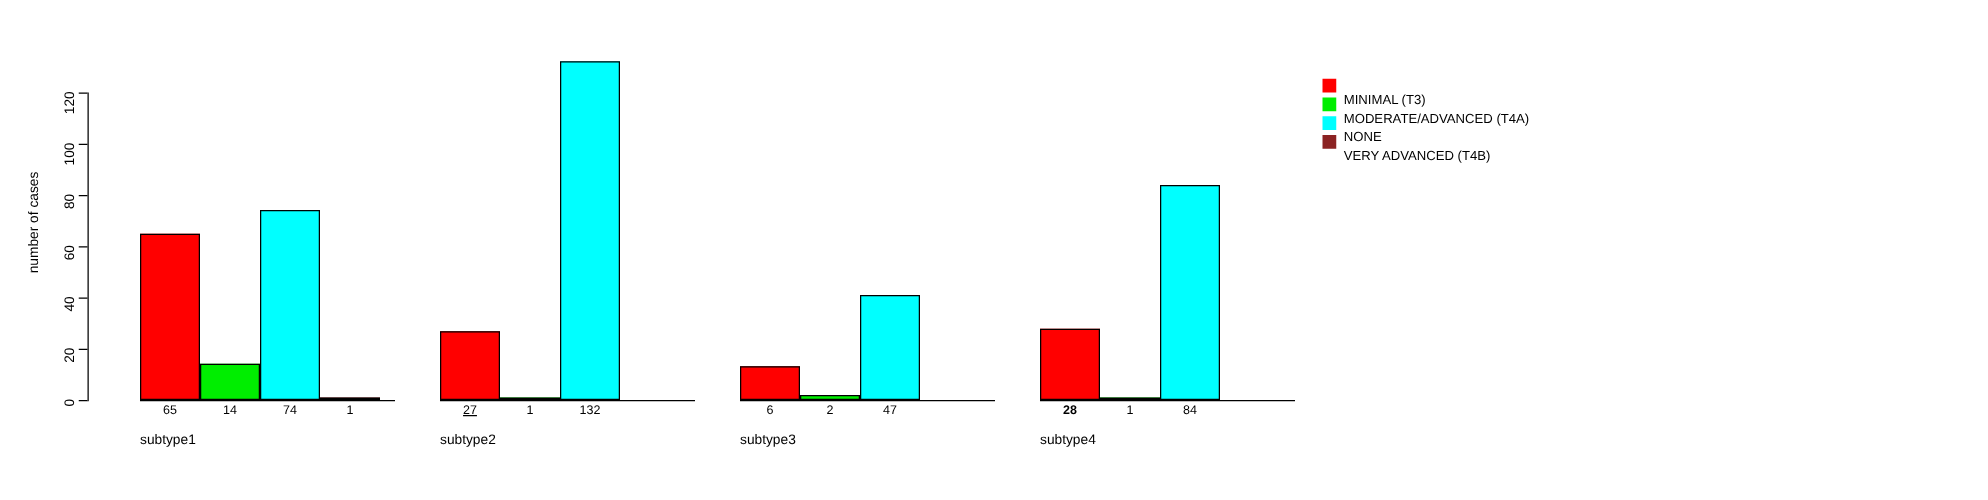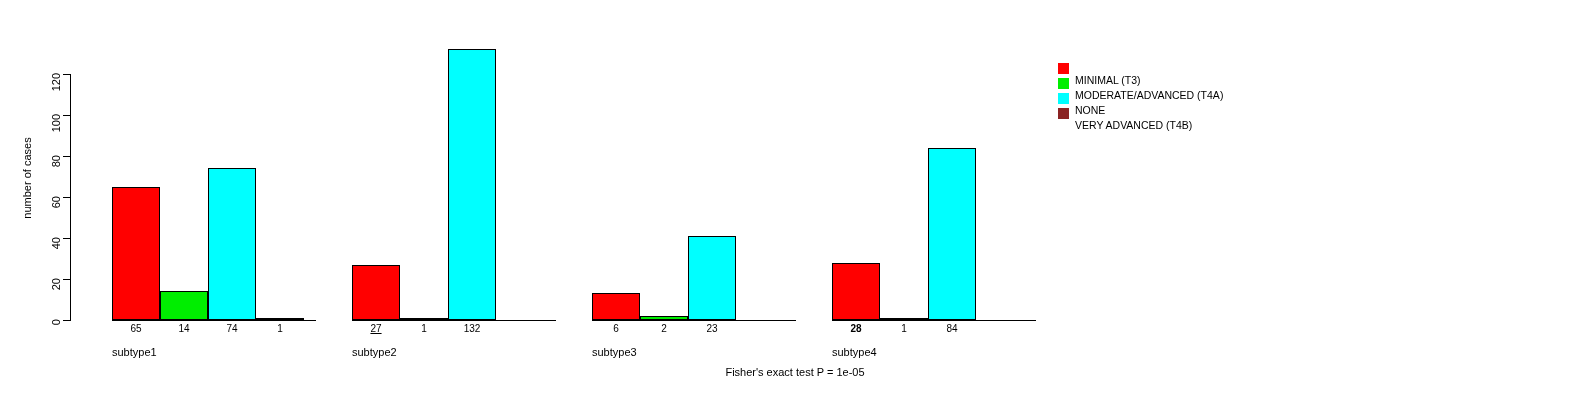--- a/index.html
+++ b/index.html
@@ -183,21 +183,21 @@
         <div class="bar-value" style="left: 96px; width: 48px;">132</div>
         <div class="panel-label" style="left: 0px; width: 192px;">subtype2</div>
       </div>
       <div class="panel" style="left: 592px; width: 204px;">
         <div class="panel-baseline" style="left: 0px; top: 320px; width: 204px;"></div>
         <div class="bar" title="MINIMAL (T3): 13" style="left: 0px; width: 48px; height: 26.65px; top: 293.35px; background: rgb(255, 0, 0);"></div>
         <div class="bar-value" style="left: 0px; width: 48px;">6</div>
         <div class="bar" title="MODERATE/ADVANCED (T4A): 2" style="left: 48px; width: 48px; height: 4.1px; top: 315.9px; background: rgb(0, 238, 0);"></div>
         <div class="bar-value" style="left: 48px; width: 48px;">2</div>
         <div class="bar" title="NONE: 41" style="left: 96px; width: 48px; height: 84.05px; top: 235.95px; background: rgb(0, 255, 255);"></div>
-        <div class="bar-value" style="left: 96px; width: 48px;">23</div>
+        <div class="bar-value" style="left: 96px; width: 48px;">47</div>
         <div class="panel-label" style="left: 0px; width: 192px;">subtype3</div>
       </div>
       <div class="panel" style="left: 832px; width: 204px;">
         <div class="panel-baseline" style="left: 0px; top: 320px; width: 204px;"></div>
         <div class="bar" title="MINIMAL (T3): 28" style="left: 0px; width: 48px; height: 57.4px; top: 262.6px; background: rgb(255, 0, 0);"></div>
         <div class="bar-value" style="left: 0px; width: 48px; font-weight: bold;">28</div>
         <div class="bar" title="MODERATE/ADVANCED (T4A): 1" style="left: 48px; width: 48px; height: 2.05px; top: 317.95px; background: rgb(0, 238, 0);"></div>
         <div class="bar-value" style="left: 48px; width: 48px;">1</div>
         <div class="bar" title="NONE: 84" style="left: 96px; width: 48px; height: 172.2px; top: 147.8px; background: rgb(0, 255, 255);"></div>
         <div class="bar-value" style="left: 96px; width: 48px;">84</div>
@@ -217,15 +217,14 @@
       <div class="legend-row">
         <span class="legend-swatch" style="background: rgb(0, 255, 255);"></span>
         <span class="legend-text">NONE</span>
       </div>
       <div class="legend-row">
         <span class="legend-swatch" style="background: rgb(139, 35, 35);"></span>
         <span class="legend-text">VERY ADVANCED (T4B)</span>
       </div>
     </div>
 
-  <div class="footer-note">Fisher's exact test P = 1e-05</div>
 
 </div>
 
 </body></html>

